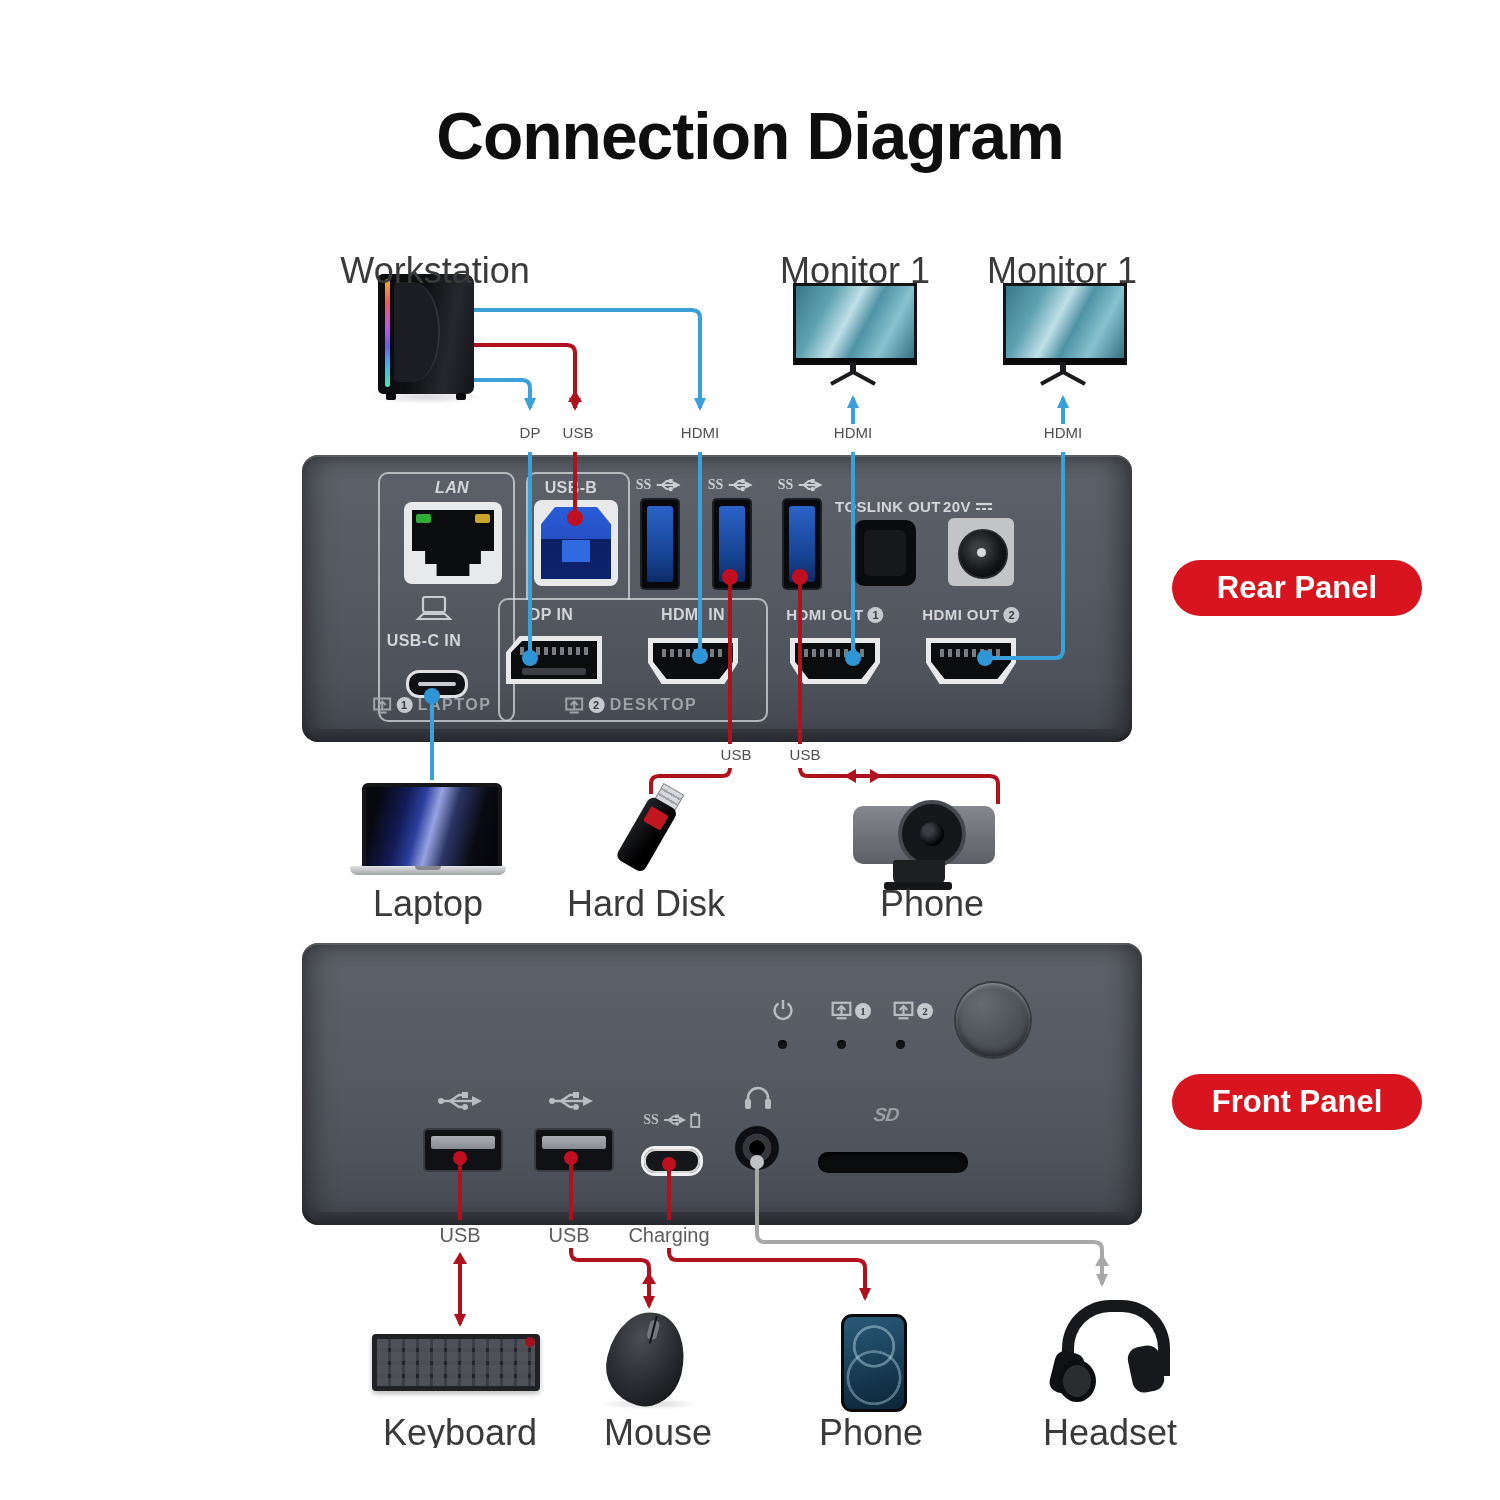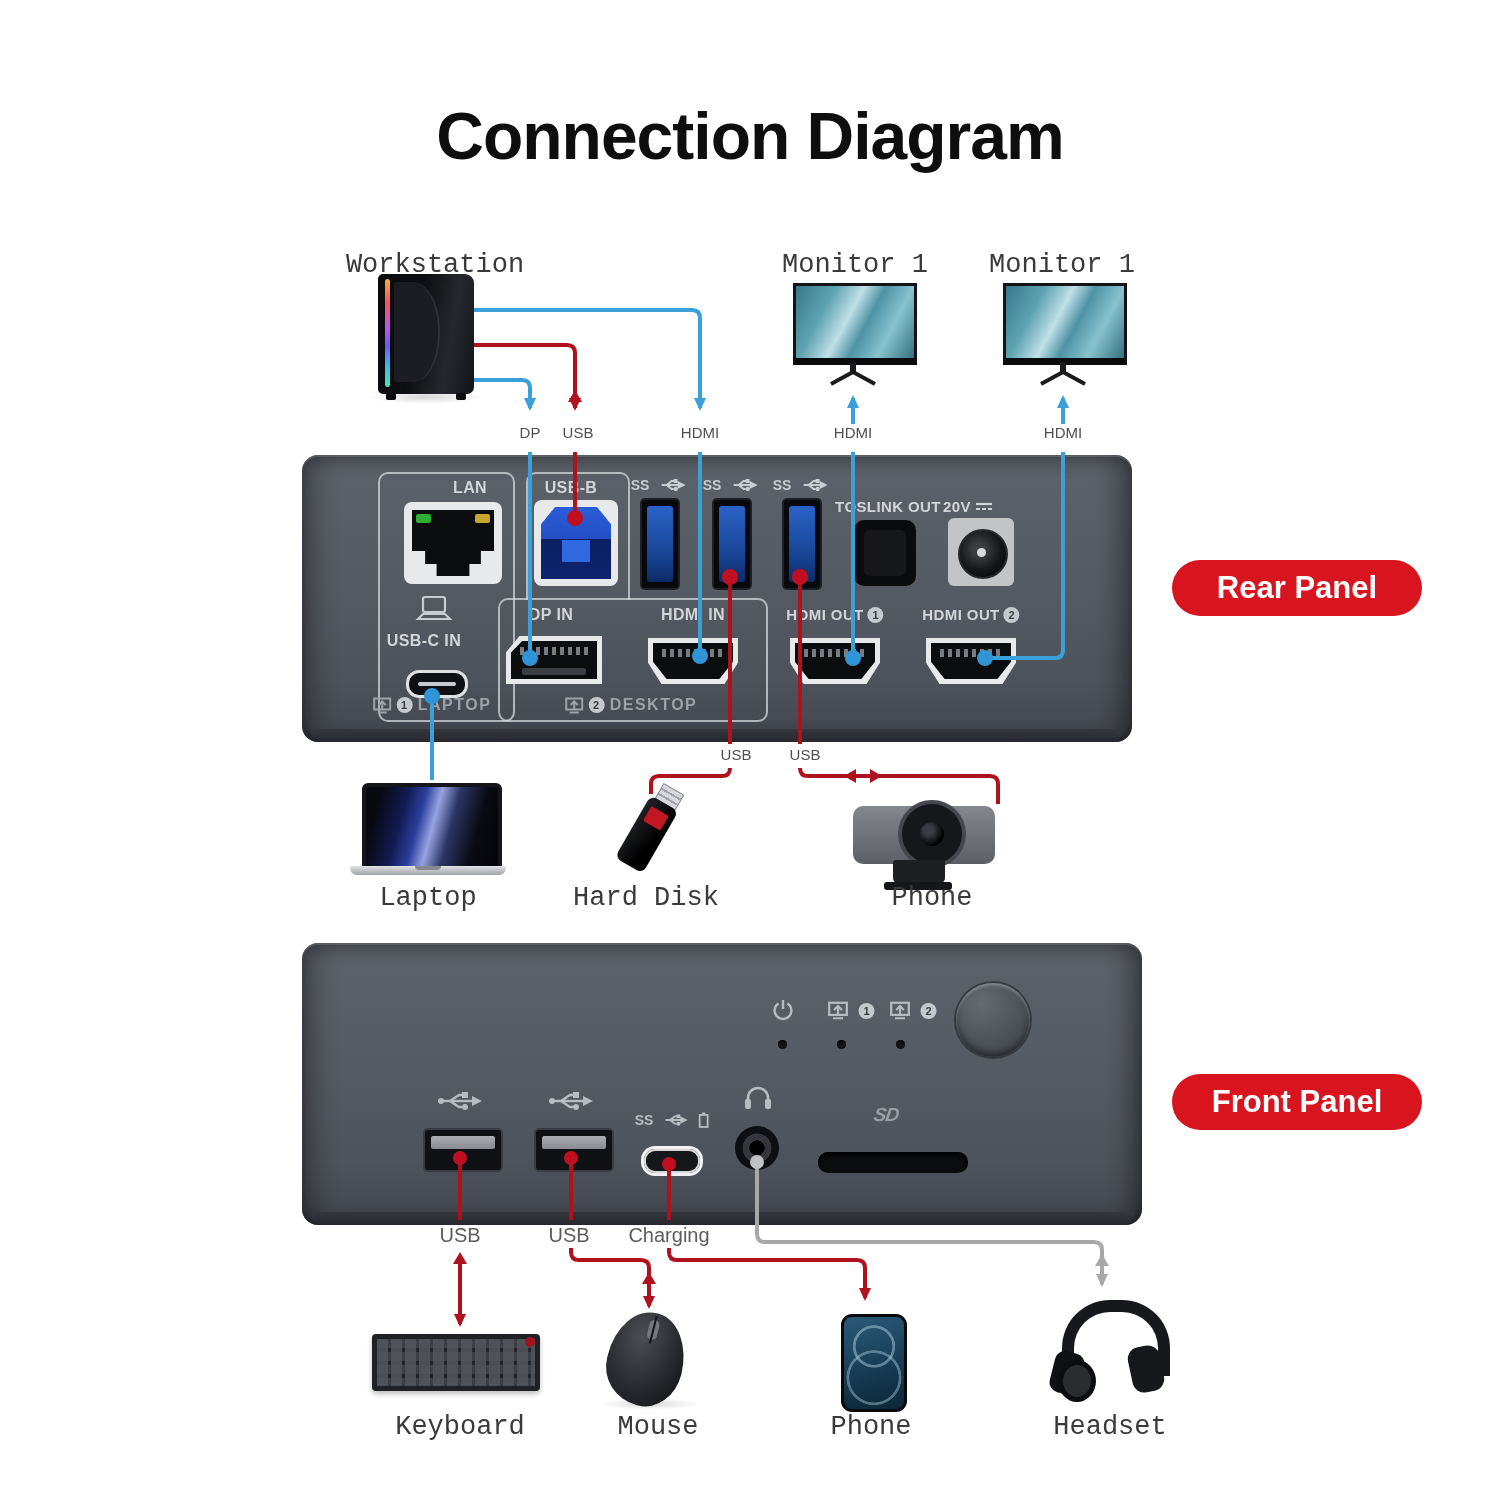--- a/index.html
+++ b/index.html
@@ -2,21 +2,21 @@
 <html><head>
 <meta charset="utf-8">
 <style>
   html,body{margin:0;padding:0;background:#fff;}
   #canvas{position:relative;width:1500px;height:1448px;background:#fff;overflow:hidden;
           font-family:"Liberation Sans",sans-serif;}
   .abs{position:absolute;}
   
   #title{position:absolute;top:98px;left:0;right:0;text-align:center;
          font-size:66px;font-weight:bold;color:#0e0e0e;letter-spacing:-1px;}
-  .dev-label{position:absolute;transform:translateX(-50%);font-size:27px;color:#3a3a3a;white-space:nowrap;font-family:Liberation Mono, monospace;}
+  .dev-label{position:absolute;transform:translateX(-50%);font-size:36px;color:#3a3a3a;white-space:nowrap;}
   .cable-label{position:absolute;transform:translateX(-50%);font-size:15px;color:#4f4f4f;white-space:nowrap;}
   .small-label{position:absolute;transform:translateX(-50%);font-size:20px;color:#5c5c5c;white-space:nowrap;}
   .plabel{position:absolute;transform:translateX(-50%);font-size:16px;font-weight:bold;color:#d3d5d9;
           letter-spacing:.4px;white-space:nowrap;display:flex;align-items:center;gap:4px;}
   .plabel.sm{font-size:15px;}
   .zone-label{position:absolute;transform:translateX(-50%);display:flex;align-items:center;gap:5px;
           font-size:16px;font-weight:bold;color:#9da1a8;letter-spacing:1.5px;white-space:nowrap;}
   .cnum{display:inline-flex;width:16px;height:16px;border-radius:50%;background:#c5c8cc;color:#3a3d44;
         font-size:11px;font-weight:bold;align-items:center;justify-content:center;}
   .badge{position:absolute;width:250px;height:56px;border-radius:28px;background:#d8151e;color:#fff;
@@ -78,21 +78,21 @@
   .jack{position:absolute;width:44px;height:44px;border-radius:50%;
      background:radial-gradient(circle,#000 0 24%,#34363b 25% 46%,#0e0f12 47% 78%,#2b2d31 79% 100%);}
   .sd-slot{position:absolute;background:#0b0c0e;border-radius:10px;box-shadow:inset 0 3px 4px #000;}
   .pwr-btn{position:absolute;width:74px;height:74px;border-radius:50%;
      background:radial-gradient(circle at 35% 28%,#666a71,#4c5057 58%,#3d4046);
      box-shadow:inset 0 2px 3px rgba(255,255,255,.3),inset 0 -4px 6px rgba(0,0,0,.45),0 0 0 2px rgba(28,30,34,.55);}
   .led-dot{position:absolute;width:9px;height:9px;border-radius:50%;background:#141519;
      box-shadow:inset 0 1px 2px #000;}
   .sd-logo{position:absolute;transform:translateX(-50%) skewX(-8deg);font-size:19px;font-weight:bold;
      font-style:italic;color:#9a9da3;letter-spacing:-1px;}
-  .icon-row{position:absolute;display:flex;align-items:center;gap:10px;transform:translateX(-50%);}
+  .icon-row{position:absolute;display:flex;align-items:center;gap:3px;transform:translateX(-50%);font-family:Liberation Serif, serif;}
   
   .tower{position:absolute;left:378px;top:274px;width:96px;height:120px;border-radius:5px 9px 7px 5px;
      background:linear-gradient(100deg,#0a0b0d 0%,#0d0e11 40%,#26282d 72%,#131418 100%);}
   .tower .rgb{position:absolute;left:7px;top:5px;bottom:7px;width:5px;border-radius:3px;
      background:linear-gradient(180deg,#f7b32a 0%,#f2555f 22%,#c653e8 44%,#6b5bf0 62%,#3fb7ee 80%,#41e8b0 100%);}
   .tower .door{position:absolute;left:16px;top:8px;width:44px;height:100px;background:#1b1d22;
      border-radius:4px 60% 60% 4px/4px 48% 48% 4px;border-right:2px solid #30333a;}
   .foot{position:absolute;width:10px;height:7px;background:#0a0a0c;border-radius:2px;}
   .mon-scr{position:absolute;width:118px;height:72px;border:3px solid #141416;border-bottom:7px solid #0b0b0d;
      background:linear-gradient(118deg,#37788a 0%,#5fa3b2 26%,#bfe0e8 44%,#4e93a4 58%,#88c2cf 76%,#35707f 100%);}
@@ -154,21 +154,21 @@
 <div id="canvas">
 
   <div id="title">Connection Diagram</div>
 
   <div class="dock" style="left:302px;top:455px;width:830px;height:287px;"></div>
 
   <div class="zone-box" style="left:378px;top:472px;width:133px;height:246px;"></div>
   <div class="zone-box open-bottom" style="left:526px;top:472px;width:100px;height:126px;"></div>
   <div class="zone-box" style="left:498px;top:598px;width:266px;height:120px;"></div>
 
-  <div class="plabel" style="left:470px;top:479px;">LAN</div>
+  <div class="plabel" style="left:452px;top:479px;font-style:italic;">LAN</div>
   <div class="plabel" style="left:571px;top:479px;">USB-B</div>
   <div class="plabel sm" style="left:888px;top:498px;">TOSLINK OUT</div>
   <div class="plabel sm" style="left:968px;top:498px;">
     <span>20V</span>
     <svg class="glyph" width="18" height="11" viewBox="0 0 18 11">
       <path d="M1,3 H17" stroke="#d3d5d9" stroke-width="2.2"></path>
       <path d="M1,8 H5 M7,8 H11 M13,8 H17" stroke="#d3d5d9" stroke-width="2.2"></path>
     </svg>
   </div>
   <div class="plabel" style="left:424px;top:632px;">USB-C IN</div>

